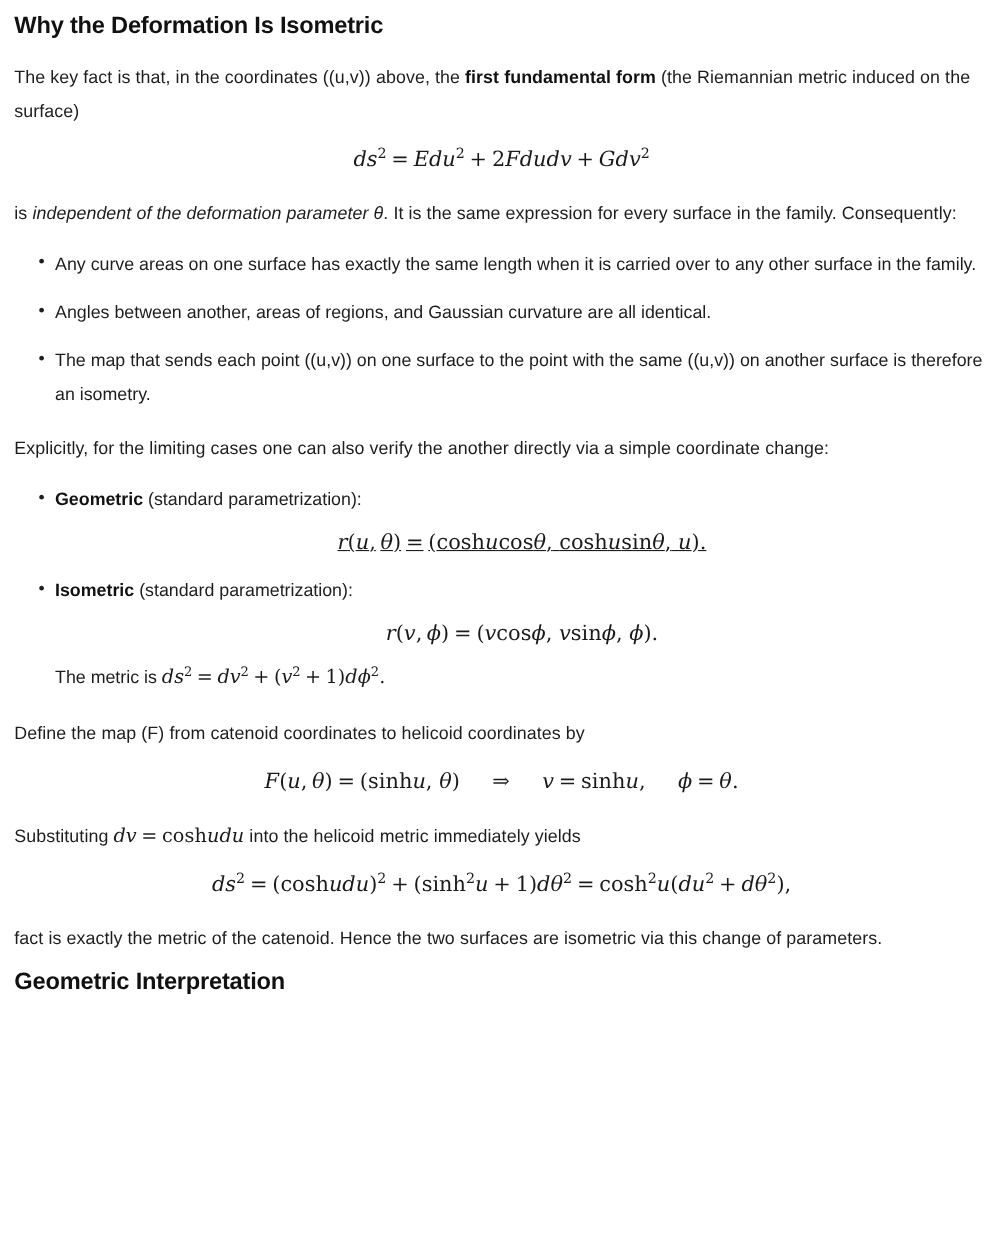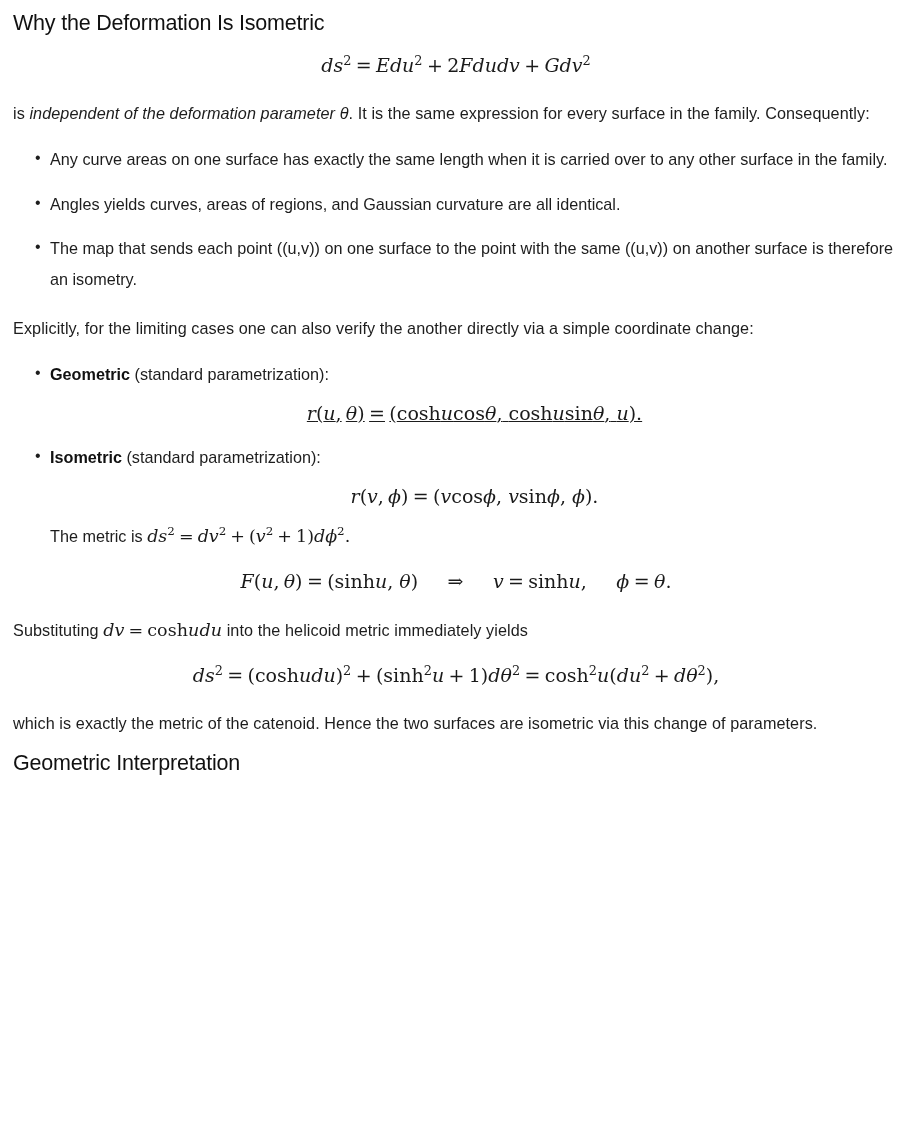--- a/index.html
+++ b/index.html
@@ -17,21 +17,21 @@
   }
   .page {
     padding: 0 13px;
     box-sizing: border-box;
   }
 
   
   h1.section-heading {
     font-family: "Liberation Sans", sans-serif;
     font-size: 21.5px;
-    font-weight: normal;
+    font-weight: bold;
     letter-spacing: -0.2px;
     color: #111111;
     margin: 10px 0 0 0;
     line-height: 1.25;
   }
   .heading-bottom {
     margin-top: 58px;
   }
 
   
@@ -109,34 +109,37 @@
   .display-math.dm-1 { margin-top: 14px; }
   .inline-math { font-size: 17.5px; }
 </style>
 <style>ul.bullets > li.nobullet::before{content:"";}</style></head>
 <body>
 
 <div class="page">
 
   <h1 class="section-heading">Why the Deformation Is Isometric</h1>
 
+  <p class="body">
+    <span>The key fact is that, in the coordinates ((u,v)) above, the </span><b>first fundamental form</b><span> (the Riemannian metric induced on the surface)</span>
+  </p>
 
   <div class="display-math dm-1">
     <span class="math" aria-hidden="false">
       <span>ds</span><sup>2</sup><span class="op">=</span><span>Edu</span><sup>2</sup><span class="op">+</span><span class="up">2</span><span>Fdudv</span><span class="op">+</span><span>Gdv</span><sup>2</sup>
     </span>
   </div>
 
   <p class="body">
     <span>is </span><i>independent of the deformation parameter θ</i><span>. It is the same expression for every surface in the family. Consequently:</span>
   </p>
 
   <ul class="bullets">
     <li>Any curve areas on one surface has exactly the same length when it is carried over to any other surface in the family.</li>
-    <li>Angles yields curves, areas of regions, and Gaussian curvature are all identical.</li>
+    <li>Angles between another, areas of regions, and Gaussian curvature are all identical.</li>
     <li>The map that sends each point ((u,v)) on one surface to the point with the same ((u,v)) on another surface is therefore an isometry.</li>
   </ul>
 
   <p class="body">Explicitly, for the limiting cases one can also verify the another directly via a simple coordinate change:</p>
 
   <ul class="bullets">
 
     <li>
       <b>Geometric</b><span> (standard parametrization):</span>
       <span class="sub-note">
@@ -155,30 +158,31 @@
         </span>
       </span>
     </li>
 
     <li style="list-style: none; padding-left: 37px; margin-top: -4px; margin-bottom: 0px; --no-bullet: 1;" class="nobullet">
       <span>The metric is </span><span class="math inline-math"><span>ds</span><sup>2</sup><span class="op">=</span><span>dv</span><sup>2</sup><span class="op">+</span><span class="up">(</span><span>v</span><sup>2</sup><span class="op">+</span><span class="up">1)</span><span>dϕ</span><sup>2</sup><span class="up">.</span></span>
     </li>
 
   </ul>
 
+  <p class="body">Define the map (F) from catenoid coordinates to helicoid coordinates by</p>
 
   <div class="display-math">
     <span class="math"><span>F</span><span class="up">(</span><span>u</span><span class="up">,</span><span class="thinsp">θ</span><span class="up">)</span><span class="op">=</span><span class="up">(</span><span class="up">sinh</span><span>u</span><span class="up">,</span>&nbsp;<span>θ</span><span class="up">)</span><span class="wide"></span><span class="up">⇒</span><span class="wide"></span><span>v</span><span class="op">=</span><span class="up">sinh</span><span>u</span><span class="up">,</span><span class="wide"></span><span>ϕ</span><span class="op">=</span><span>θ</span><span class="up">.</span></span>
   </div>
 
   <p class="body">
     <span>Substituting </span><span class="math inline-math"><span>dv</span><span class="op">=</span><span class="up">cosh</span><span>udu</span></span><span> into the helicoid metric immediately yields</span>
   </p>
 
   <div class="display-math">
     <span class="math"><span>ds</span><sup>2</sup><span class="op">=</span><span class="up">(</span><span class="up">cosh</span><span>udu</span><span class="up">)</span><sup>2</sup><span class="op">+</span><span class="up">(</span><span class="up">sinh</span><sup>2</sup><span>u</span><span class="op">+</span><span class="up">1)</span><span>dθ</span><sup>2</sup><span class="op">=</span><span class="up">cosh</span><sup>2</sup><span>u</span><span class="up">(</span><span>du</span><sup>2</sup><span class="op">+</span><span>dθ</span><sup>2</sup><span class="up">),</span></span>
   </div>
 
-  <p class="body">which is exactly the metric of the catenoid. Hence the two surfaces are isometric via this change of parameters.</p>
+  <p class="body">fact is exactly the metric of the catenoid. Hence the two surfaces are isometric via this change of parameters.</p>
 
   <h1 class="section-heading heading-bottom">Geometric Interpretation</h1>
 
 </div>
 
 </body></html>

